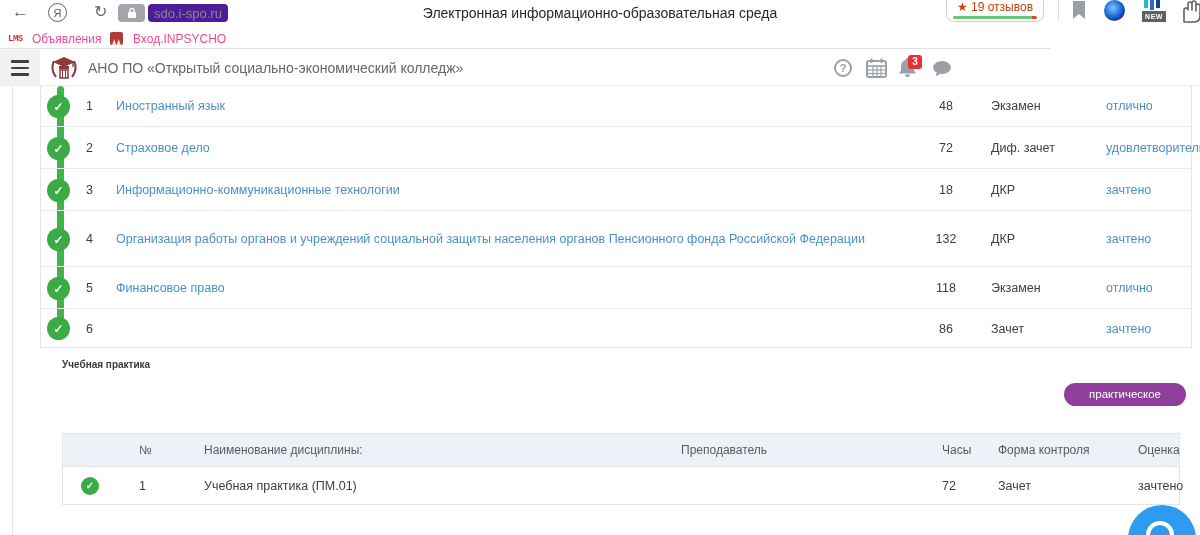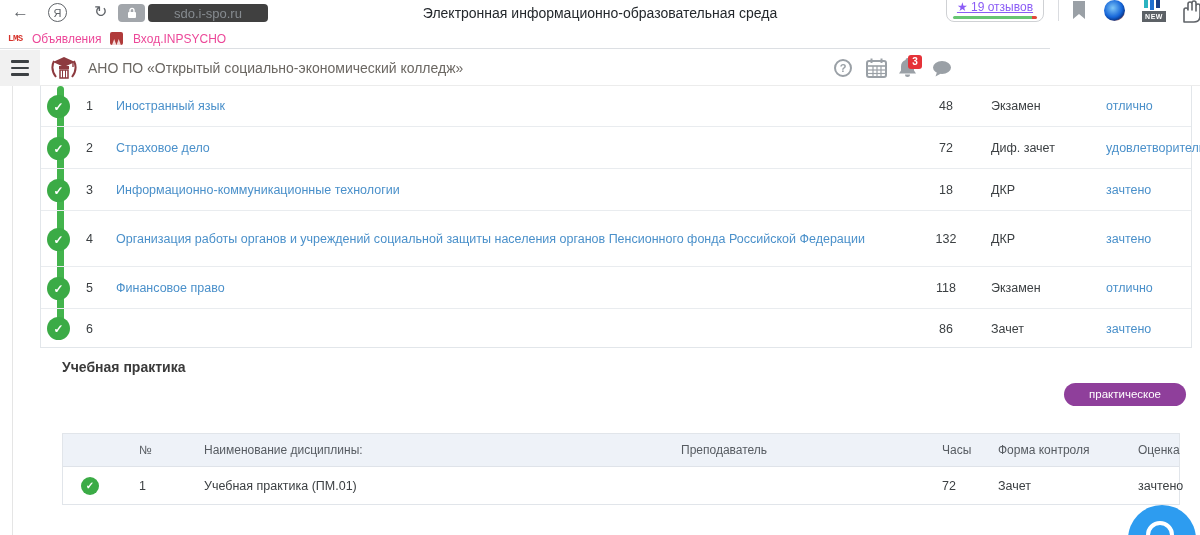--- a/index.html
+++ b/index.html
@@ -10,27 +10,27 @@
   }
   .abs { position:absolute; }
 
   
   .topbar { left:0; top:0; width:1200px; height:30px; background:#fff; }
   .nav-glyph { font-size:17px; color:#5f6368; top:2px; cursor:pointer; }
   .ya-circle { left:48px; top:3px; width:19px; height:19px; border:1.6px solid #5f6368;
     border-radius:50%; font-size:11px; color:#5f6368; display:flex; align-items:center; justify-content:center; }
   .lock-chip { left:118px; top:4px; width:27px; height:18px; background:#a2a6ab; border-radius:4px;
     display:flex; align-items:center; justify-content:center; }
-  .url-chip { left:148px; top:4px; height:18px; padding:0 26px; background:#404040; border-radius:4px;
+  .url-chip { left:148px; top:4px; height:18px; padding:0 6px; background:#4c1d95; border-radius:4px;
     font-size:13px; color:#868b90; display:flex; align-items:center; }
   .page-title { left:300px; right:300px; top:5px; text-align:center; font-size:14px; color:#24282c; white-space:nowrap; }
   .reviews-btn { left:946px; top:-8px; width:98px; height:30px; background:#fff;
     border:1px solid #cfd1d4; border-radius:8px; cursor:pointer; }
   .reviews-btn .rv-label { position:absolute; left:0; right:0; bottom:7px; text-align:center;
-    font-size:12px; color:#8b5cf6; white-space:nowrap;text-decoration:underline; }
+    font-size:12px; color:#c2410c; white-space:nowrap; }
   .reviews-btn .rv-bar { position:absolute; left:6px; right:6px; bottom:2px; height:3px; border-radius:2px;
     background:linear-gradient(to right, #67c573 0 94%, #e2483a 94% 100%); }
   .chrome-divider { left:1058px; top:0; width:1px; height:21px; background:#dadce0; }
   .ext-circle { left:1104px; top:0; width:21px; height:21px; border-radius:50%;
     background:radial-gradient(circle at 42% 38%, #7ec6f7 0%, #1565d8 52%, #0b3e96 68%, #f2703a 82%, #d9468a 100%); cursor:pointer; }
   .ext-new { left:1142px; top:0; width:24px; height:22px; cursor:pointer; }
   .ext-new .pix { position:absolute; top:0; height:8px; width:4px; }
   .ext-new .nw { position:absolute; left:0; bottom:0; width:24px; height:11px; background:#5c6166;
     color:#fff; font-size:7px; font-weight:bold; text-align:center; line-height:11px; letter-spacing:.5px; }
 
@@ -66,21 +66,21 @@
   .name  { left:75px; display:block; max-width:790px; line-height:1.45; }
   .hours { left:885px; width:40px; text-align:center; color:#3c4043; }
   .ctrl  { left:950px; color:#3c4043; }
   .grade { left:1065px; }
   a.link { color:#4a90ca; text-decoration:none; cursor:pointer; }
 
   .timeline-bar { left:16px; top:0; width:7px; height:243px; background:#43b44d; border-radius:4px; }
   .tl-circle { position:absolute; left:6px; width:23px; height:23px; border-radius:50%; background:#3bab46;
     color:#fff; font-size:12px; font-weight:bold; display:flex; align-items:center; justify-content:center; }
 
-  .section-title { left:62px; top:359px; font-size:14px; font-weight:bold; color:#3a3a3a; }
+  .section-title { left:62px; top:359px; font-size:10px; font-weight:bold; color:#3a3a3a; }
   .purple-badge { left:1064px; top:383px; width:122px; height:23px; background:#8f3f9b; border-radius:12px;
     color:#fff; font-size:11.5px; text-align:center; line-height:23px; cursor:pointer; }
 
   .ptable { left:62px; top:433px; width:1118px; height:72px; background:#fff; border:1px solid #e1e5ea; }
   .phead { position:absolute; left:0; top:0; width:100%; height:33px; background:#eef2f8; border-bottom:1px solid #dfe3e9; }
   .pcell { position:absolute; top:50%; transform:translateY(-50%); font-size:12px; color:#565b61; }
   .ph-num{left:76px;} .ph-name{left:141px;} .ph-teach{left:618px;} .ph-hours{left:879px;} .ph-ctrl{left:935px;} .ph-grade{left:1075px;}
   .prow { position:absolute; left:0; top:33px; width:100%; height:37px; }
   .prow .pcell { color:#3c4043; font-size:12.5px; }
   .p-check { position:absolute; left:18px; top:50%; transform:translateY(-50%); width:18px; height:18px;

